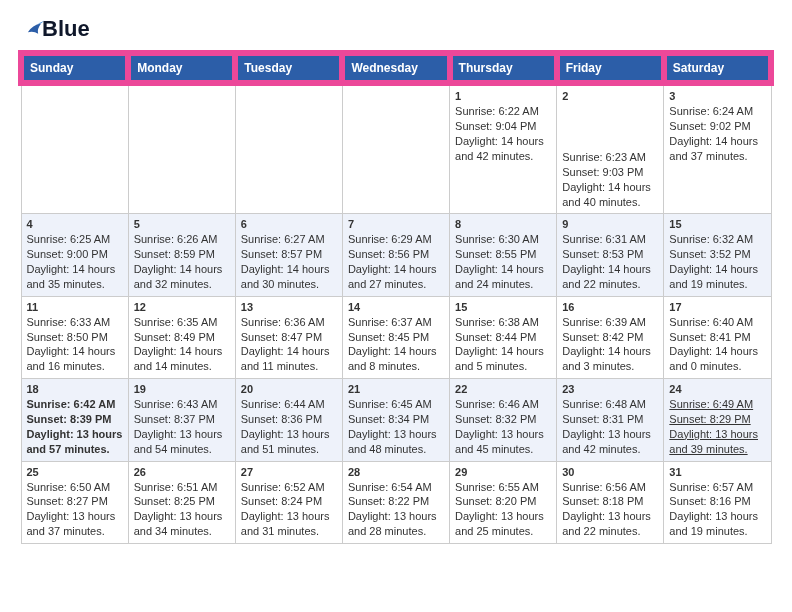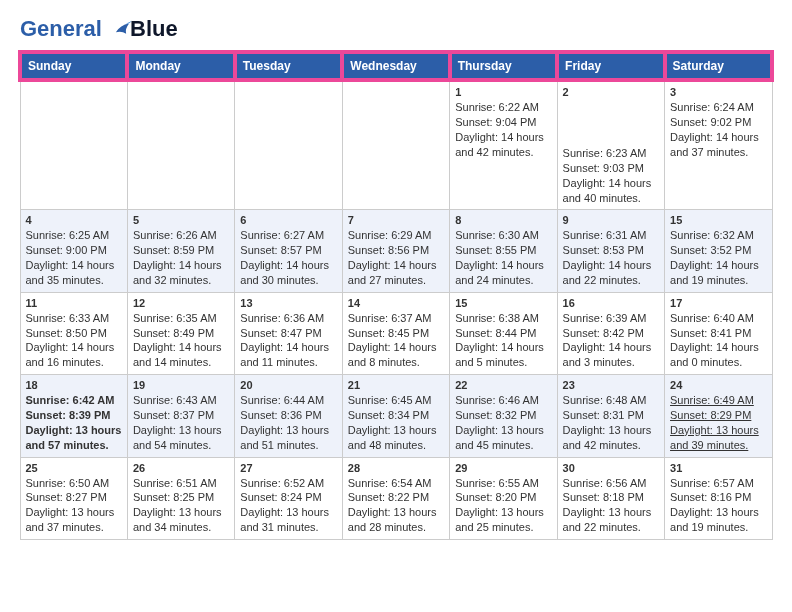--- a/index.html
+++ b/index.html
@@ -10,42 +10,41 @@
     .logo { display: flex; align-items: center; }
     
     .title-block { text-align: right; }
     .month-year { font-size: 36px; font-weight: 300; color: #333; }
     .location { font-size: 16px; color: #555; }
     
     .cal-wrap { padding: 0 18px 8px 18px; }
     
     table { width: 100%; border-collapse: collapse; }
     
-    th { background: #2c5ea8; color: white; text-align: left; padding: 5px 6px; font-size: 12px; font-weight: bold; border: 4px solid #ec4899; }
+    th { background: #2c5ea8; color: white; text-align: left; padding: 5px 6px; font-size: 12px; font-weight: bold; border: 6px solid #ec4899; }
     
     td { border: 1px solid #ccc; vertical-align: top; padding: 4px 5px; font-size: 9.5px; color: #333; width: 14.28%; min-height: 70px; height: 82px; }
     
     td.empty { background: #f9f9f9; }
     td.filled { background: #fff; }
     
     .day-num { font-size: 11px; font-weight: bold; margin-bottom: 2px; }
     .day-info { font-size: 11px; line-height: 1.35; color: #333; }
 
     .row-even td.filled, .row-even td.empty { background: #fff; }
     .row-odd td.filled, .row-odd td.empty { background: #eef2fa; }
   </style>
 </head>
 <body>
 
 <div class="header">
   <div class="logo">
     <div>
       <div style="display:flex;align-items:center;">
         <div style="font-size:22px;font-weight:bold;line-height:1.1;">
-          <span style="color:#2c5ea8;">General</span>
           <svg style="display:inline-block;vertical-align:middle;width:22px;height:22px;margin-left:2px;" viewBox="0 0 30 30">
             <path d="M8,18 Q14,8 26,6 Q20,14 22,20 Q16,16 8,18Z" fill="#2c5ea8"></path>
             <path d="M22,6 Q28,4 30,2 Q26,8 22,6Z" fill="#4a90d9"></path>
           </svg>
         </div>
         <div style="font-size:22px;font-weight:bold;color:#0f172a;margin-left:-2px;">Blue</div>
       </div>
     </div>
   </div>
   <div class="title-block">

